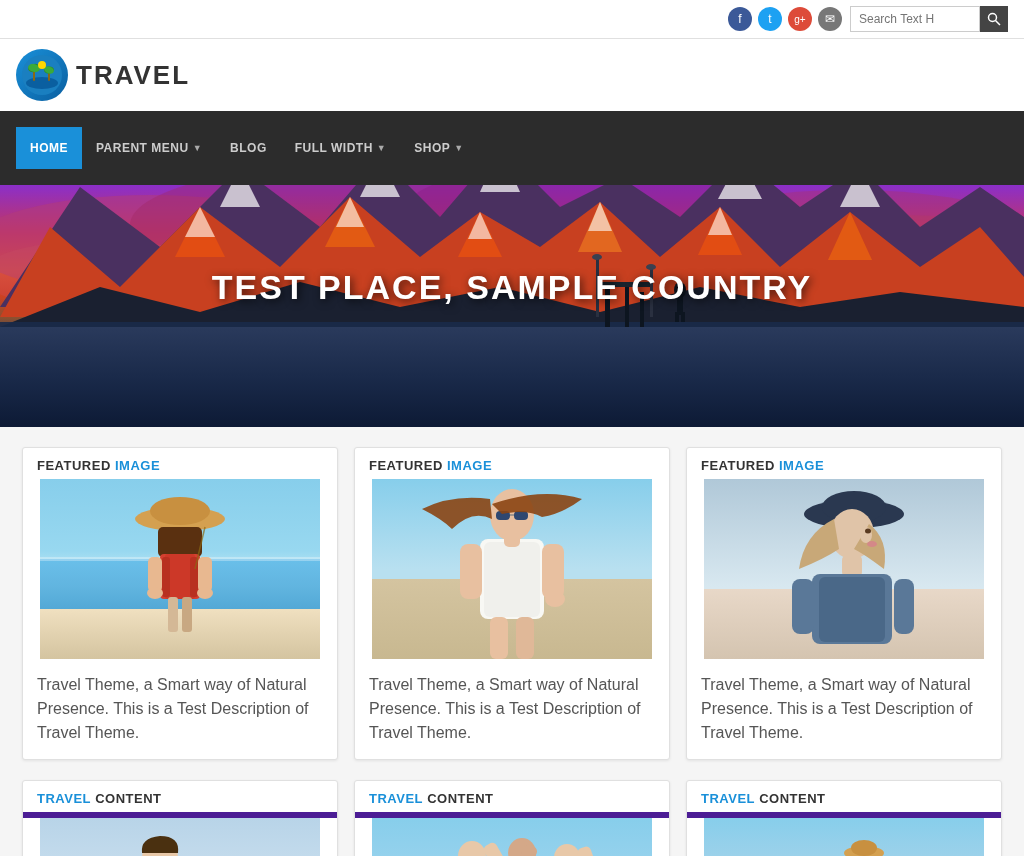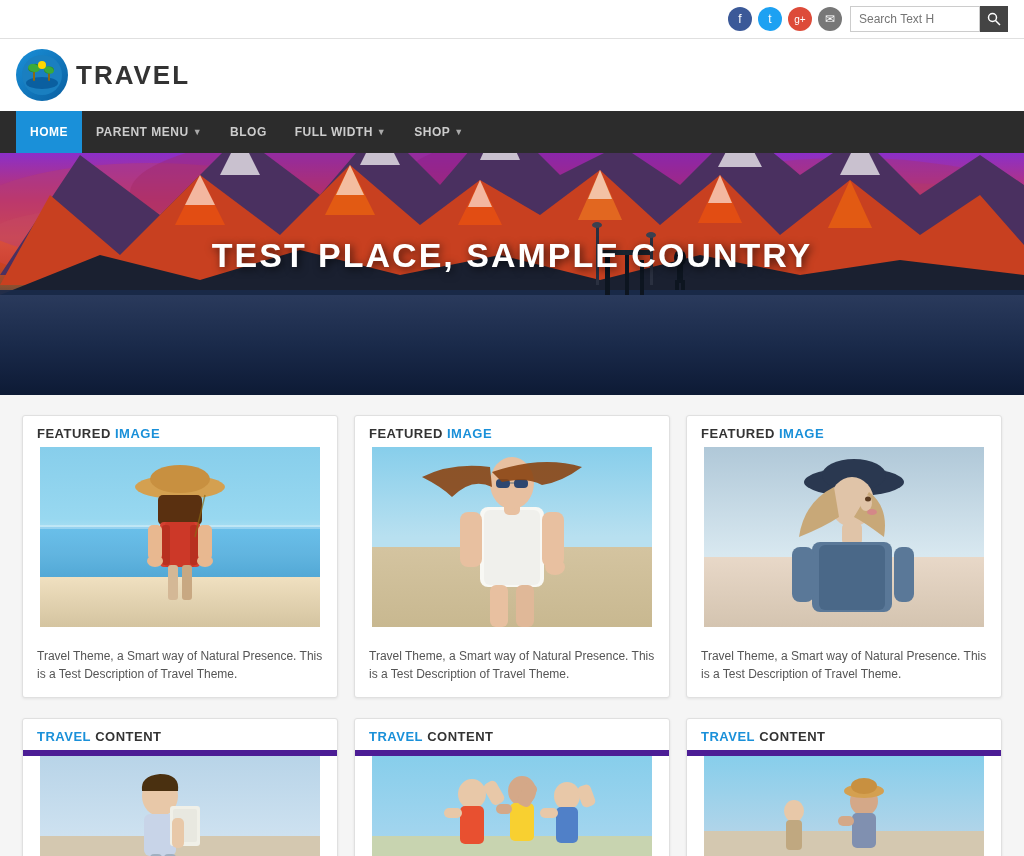--- a/index.html
+++ b/index.html
@@ -51,21 +51,21 @@
       overflow: hidden; position: relative;
     }
     .logo-circle svg { width: 40px; height: 40px; }
     .logo-text { font-size: 26px; font-weight: bold; color: #333; letter-spacing: 2px; }
 
     
     nav {
       background: #2c2c2c;
       display: flex;
       align-items: center;
-      padding: 0 16px;
+      padding: 16px 16px;
     }
     .nav-item {
       color: #ccc; font-size: 12px; font-weight: bold;
       padding: 14px 14px; cursor: pointer; text-transform: uppercase;
       letter-spacing: 0.5px; white-space: nowrap;
       display: flex; align-items: center; gap: 4px;
     }
     .nav-item:hover, .nav-item.active { color: #fff; }
     .nav-item.active { background: #1a90d9; color: #fff; }
     .nav-arrow { font-size: 9px; color: #aaa; }
@@ -135,22 +135,22 @@
       text-transform: uppercase;
       letter-spacing: 0.5px;
     }
     .card-header span.highlight { color: #1a90d9; }
     .card-image-inner {
       width: 100%; height: 180px;
       border-radius: 2px;
       overflow: hidden;
     }
     .card-desc {
-      padding: 20px 14px 14px;
-      font-size: 12px;
+      padding: 14px 14px 14px;
+      font-size: 16px;
       color: #555;
       line-height: 1.5;
     }
 
     
     .travel-section {
       background: #f5f5f5;
       padding: 0 16px 20px;
     }
     .travel-grid {

